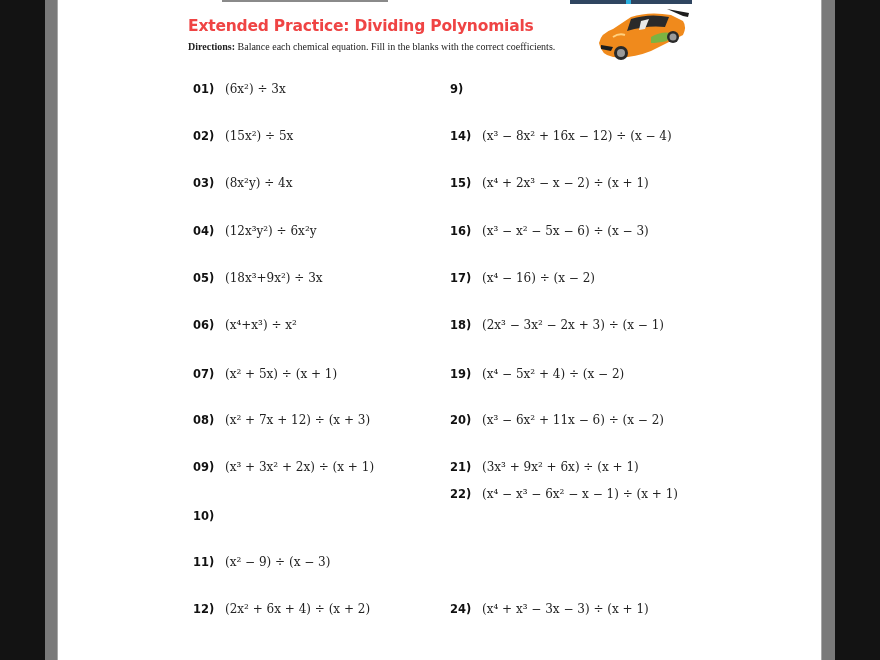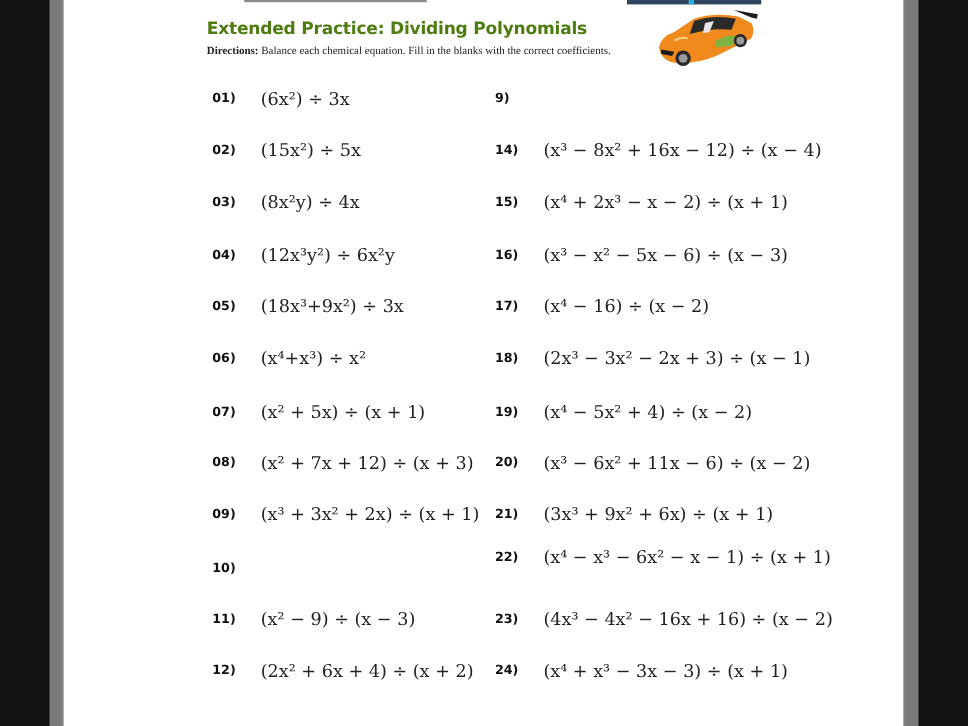--- a/index.html
+++ b/index.html
@@ -11,37 +11,37 @@
     }
     .gutter-left { position: absolute; left: 45px; top: 0; width: 13px; height: 660px; background: #7a7a7a; border-right: 1px solid #a8a8a8; box-sizing: border-box; }
     .gutter-right { position: absolute; left: 821px; top: 0; width: 14px; height: 660px; background: #7a7a7a; border-left: 1px solid #a8a8a8; box-sizing: border-box; }
     .page { position: absolute; left: 58px; top: 0; width: 763px; height: 660px; background: #ffffff; }
     .top-rule { position: absolute; left: 164px; top: 0; width: 166px; height: 2px; background: #8a8a8a; }
     .top-banner { position: absolute; left: 512px; top: 0; width: 122px; height: 4px; background: #2f4560; }
     .top-banner .mark { position: absolute; left: 56px; top: 0; width: 5px; height: 4px; background: #2ab0e0; }
     .title {
       position: absolute; left: 130px; top: 17px;
       font-family: "DejaVu Sans", sans-serif; font-weight: bold;
-      font-size: 15.5px; color: #4d7c0f; letter-spacing: -0.2px;
+      font-size: 15.5px; color: #ef4444; letter-spacing: -0.2px;
     }
     .directions {
       position: absolute; left: 130px; top: 41px;
       font-family: "Liberation Serif", serif; font-size: 10px; color: #222;
     }
     .directions b { font-weight: bold; margin-top: 25px; }
     .car { position: absolute; left: 533px; top: 3px; width: 102px; height: 60px; }
     .problem {
-      position: absolute; height: 18px; display: flex; align-items: center; gap: 12px;
+      position: absolute; height: 18px; display: flex; align-items: center;
     }
     .num {
       font-family: "DejaVu Sans", sans-serif; font-weight: bold; font-size: 11.5px;
       color: #111; width: 32px; display: inline-block;
     }
     .expr {
-      font-family: "DejaVu Serif", serif; font-size: 16px; color: #222; white-space: nowrap; text-align: right;
+      font-family: "DejaVu Serif", serif; font-size: 12px; color: #222; white-space: nowrap; text-align: right;
     }
   </style>
 </head>
 <body>
 
 <div class="gutter-left"></div>
 <div class="gutter-right"></div>
 
 <div class="page">
   <div class="top-rule"></div>
@@ -142,25 +142,21 @@
       <span class="expr">(x⁴ − 5x² + 4) ÷ (x − 2)</span>
     </div>
   <div class="problem" style="left:392px;top:411px">
       <span class="num">20)</span>
       <span class="expr">(x³ − 6x² + 11x − 6) ÷ (x − 2)</span>
     </div>
   <div class="problem" style="left:392px;top:458px">
       <span class="num">21)</span>
       <span class="expr">(3x³ + 9x² + 6x) ÷ (x + 1)</span>
     </div>
-  <div class="problem" style="left:392px;top:497px">
+  <div class="problem" style="left:392px;top:485px">
       <span class="num">22)</span>
       <span class="expr">(x⁴ − x³ − 6x² − x − 1) ÷ (x + 1)</span>
-    </div>
-  <div class="problem" style="left:392px;top:553px">
-      <span class="num">23)</span>
-      <span class="expr">(4x³ − 4x² − 16x + 16) ÷ (x − 2)</span>
     </div>
   <div class="problem" style="left:392px;top:600px">
       <span class="num">24)</span>
       <span class="expr">(x⁴ + x³ − 3x − 3) ÷ (x + 1)</span>
     </div>
 </div>
 
 </body></html>

